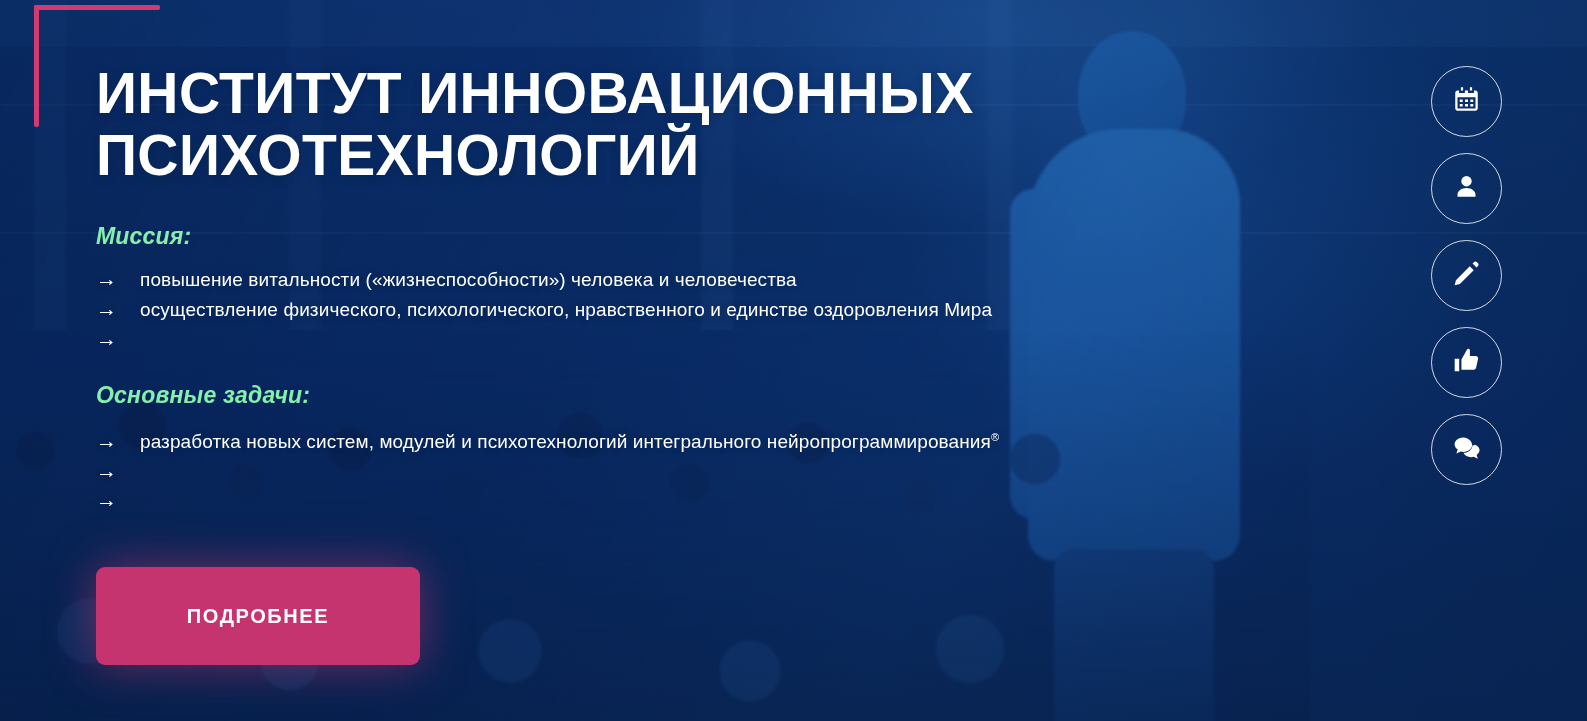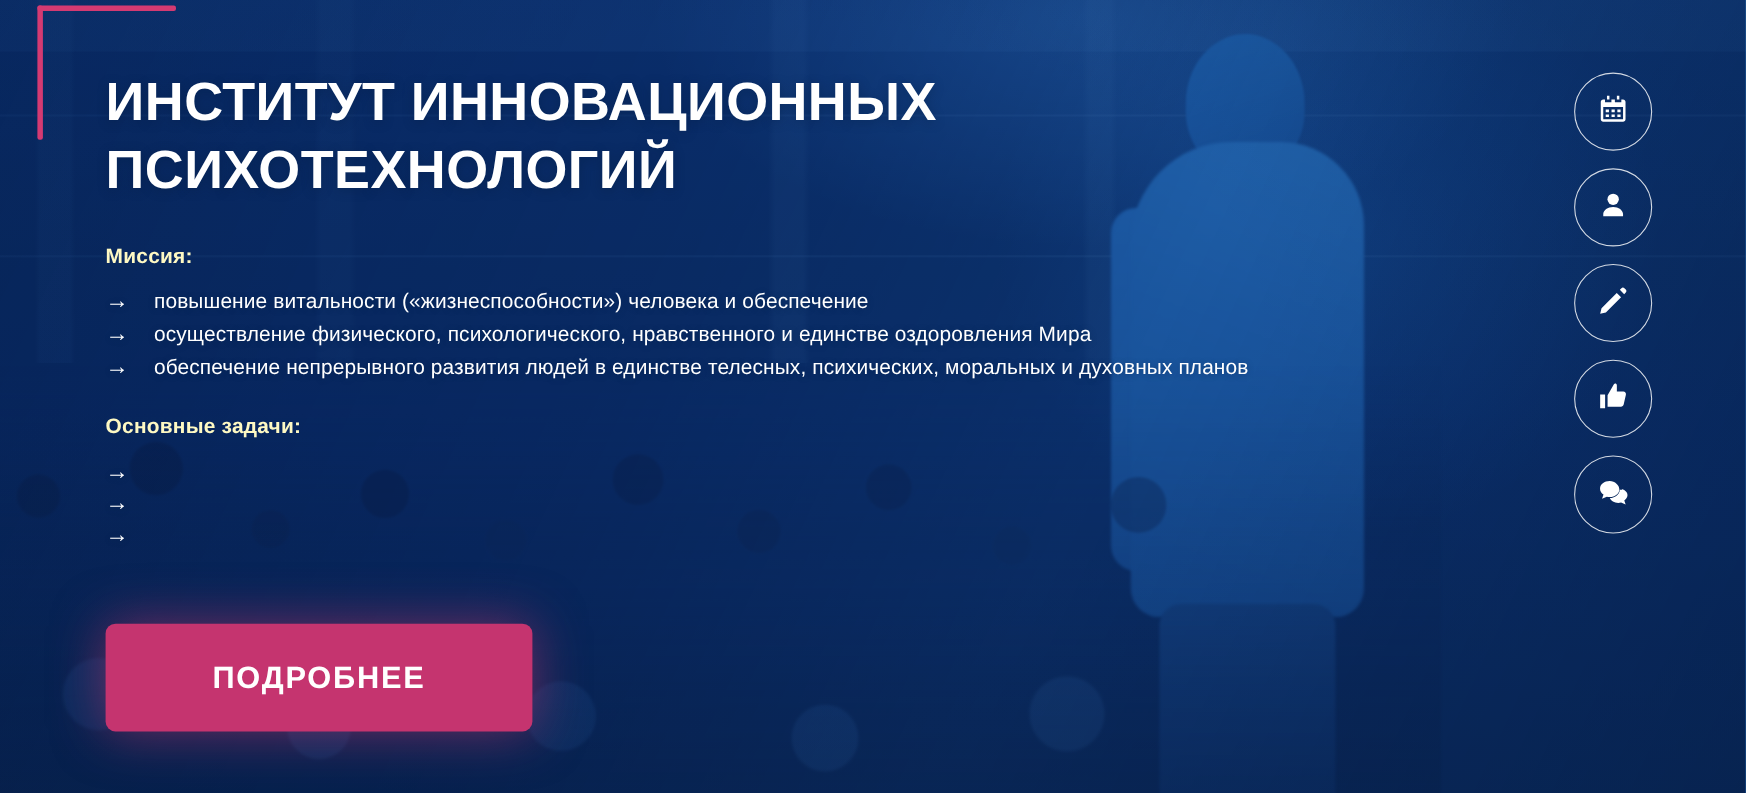--- a/index.html
+++ b/index.html
@@ -103,34 +103,35 @@
   .corner-bracket { position:absolute; left:34px; top:5px; width:126px; height:122px; pointer-events:none; }
   .corner-bracket .bar-h { position:absolute; left:0; top:0; width:126px; height:5px; background:#D43A72; border-radius:2px; }
   .corner-bracket .bar-v { position:absolute; left:0; top:0; width:5px; height:122px; background:#D43A72; border-radius:2px; }
 
   
   .content { position:absolute; left:96px; top:0; width:1200px; height:721px; z-index:5; }
 
   .hero-title {
     margin-top:62px;
     color:#ffffff;
-    font-size:49px;
+    font-size:57px;
     font-weight:bold;
     line-height:62px;
     letter-spacing:.4px;
     text-transform:uppercase;
     max-width:1030px;
     text-shadow:0 2px 10px rgba(6,30,60,.35);
   }
 
   .section-label {
-    color:#fef9c3;
-    font-size:19px;
+    color:#86efac;
+    font-size:23px;
     font-weight:bold;
     letter-spacing:.2px;
+    font-style:italic;
   }
   .mission-label { margin-top:37px; }
   .tasks-label   { margin-top:29px; }
 
   .bullet-list { list-style:none; margin-top:14px; }
   .bullet-list li {
     display:flex;
     align-items:baseline;
     color:#ffffff;
     font-size:19px;
@@ -143,26 +144,26 @@
     width:44px;
     color:#ffffff;
     font-size:21px;
     line-height:29px;
   }
   .bullet-list li .bullet-text sup { font-size:11px; vertical-align:super; }
 
   
   .cta-button {
     position:absolute; left:0; top:567px;
-    width:388px; height:98px;
+    width:324px; height:98px;
     background:#C5346F;
     border:none; border-radius:9px;
     color:#ffffff;
     font-family:"Liberation Sans","DejaVu Sans",sans-serif;
-    font-size:28px; font-weight:bold;
+    font-size:20px; font-weight:bold;
     letter-spacing:1.6px;
     text-transform:uppercase;
     cursor:pointer;
     box-shadow:0 0 46px rgba(197,52,111,.55);
   }
 
   
   .side-rail {
     position:absolute; right:85px; top:66px;
     display:flex; flex-direction:column; gap:16px;
@@ -205,37 +206,37 @@
 
   <div class="content">
 
     <h1 class="hero-title">Институт инновационных психотехнологий</h1>
 
     <div class="section-label mission-label">Миссия:</div>
 
     <ul class="bullet-list">
       <li>
         <span class="arrow-icon">→</span>
-        <span class="bullet-text">повышение витальности («жизнеспособности») человека и обеспечение</span>
+        <span class="bullet-text">повышение витальности («жизнеспособности») человека и человечества</span>
       </li>
       <li>
         <span class="arrow-icon">→</span>
         <span class="bullet-text">осуществление физического, психологического, нравственного и единстве оздоровления Мира</span>
       </li>
       <li>
         <span class="arrow-icon">→</span>
-        <span class="bullet-text">обеспечение непрерывного развития людей в единстве телесных, психических, моральных и духовных планов</span>
       </li>
     </ul>
 
     <div class="section-label tasks-label">Основные задачи:</div>
 
     <ul class="bullet-list">
       <li>
         <span class="arrow-icon">→</span>
+        <span class="bullet-text"><span>разработка новых систем, модулей и психотехнологий интегрального нейропрограммирования</span><sup>®</sup></span>
       </li>
       <li>
         <span class="arrow-icon">→</span>
       </li>
       <li>
         <span class="arrow-icon">→</span>
       </li>
     </ul>
 
     <button class="cta-button">Подробнее</button>

